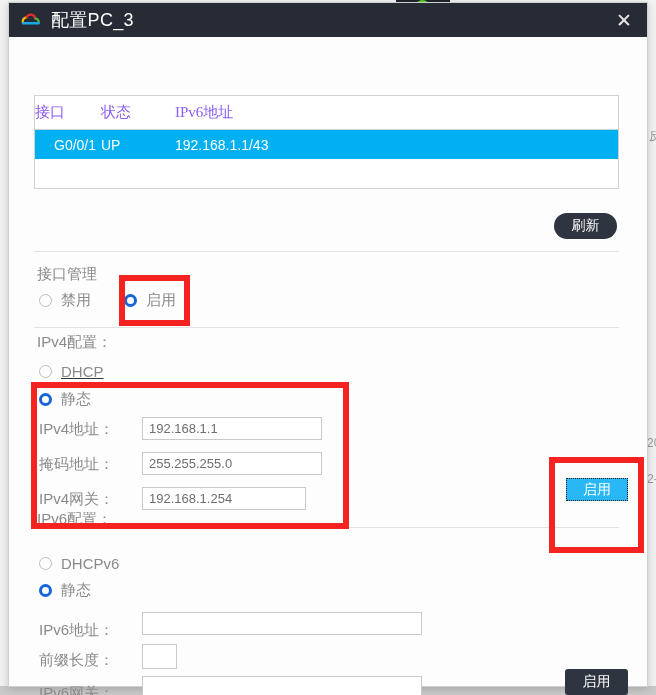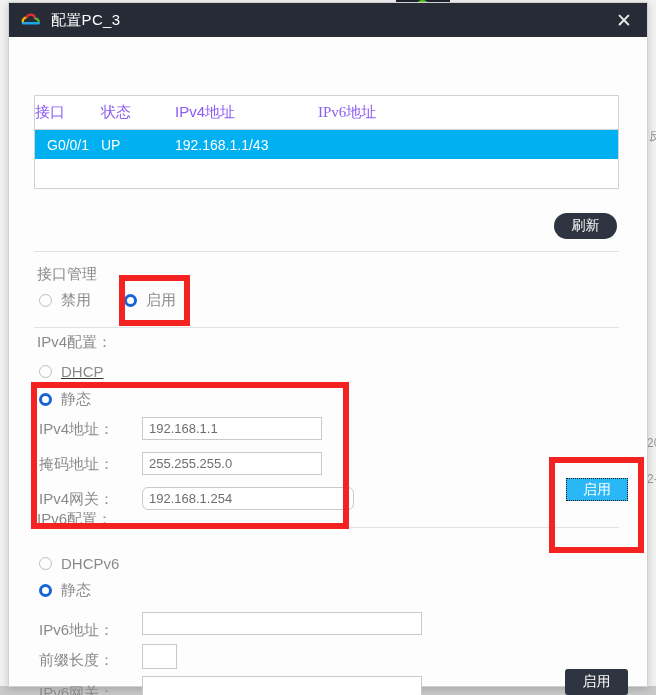--- a/index.html
+++ b/index.html
@@ -81,21 +81,21 @@
     box-sizing: border-box;
   }
   #title-cloud-icon {
     width: 22px;
     height: 18px;
     margin-right: 9px;
     flex: 0 0 auto;
   }
   #dialog-title {
     color: #ffffff;
-    font-size: 15px;
+    font-size: 18px;
     letter-spacing: 0.3px;
     flex: 1 1 auto;
   }
   #close-button {
     width: 26px;
     height: 26px;
     display: flex;
     align-items: center;
     justify-content: center;
     color: #e8e8e8;
@@ -125,21 +125,21 @@
   #table-header {
     display: flex;
     height: 33px;
     align-items: center;
     border-bottom: 1px solid #d2d2d2;
     background: #ffffff;
     color: #8b5cf6;
     font-size: 15px;
   }
   #table-header .th { padding-left: 0; }
-  .col-intf  { width: 66px; padding-left: 12px; box-sizing: border-box; }
+  .col-intf  { width: 66px; padding-left: 19px; box-sizing: border-box; }
   .col-state { width: 74px; box-sizing: border-box; }
   .col-ipv4  { width: 143px; box-sizing: border-box; }
   .col-ipv6  { flex: 1 1 auto; box-sizing: border-box; font-family: Liberation Serif, serif; }
 
   .table-row {
     display: flex;
     height: 29px;
     align-items: center;
     font-size: 14px;
     color: #4a4a4a;
@@ -240,21 +240,21 @@
     box-sizing: border-box;
     font-family: inherit;
     outline: none;
   }
 
   #label-ipv4-addr { left: 30px; top: 383px; }
   #input-ipv4-addr { left: 133px; top: 380px; width: 180px; }
   #label-ipv4-mask { left: 30px; top: 418px; }
   #input-ipv4-mask { left: 133px; top: 415px; width: 180px; }
   #label-ipv4-gw   { left: 30px; top: 453px; }
-  #input-ipv4-gw   { left: 133px; top: 450px; width: 212px; border-radius: 6px; }
+  #input-ipv4-gw   { left: 133px; top: 450px; width: 164px; }
 
   #label-ipv6-addr { left: 30px; top: 584px; text-align: right; }
   #input-ipv6-addr { left: 133px; top: 575px; width: 280px; }
   #label-ipv6-plen { left: 30px; top: 614px; }
   #input-ipv6-plen { left: 133px; top: 607px; width: 35px; height: 25px; }
   #label-ipv6-gw   { left: 30px; top: 647px; }
   #input-ipv6-gw   { left: 133px; top: 639px; width: 280px; }
 
   
   #apply-button-ipv4 {
@@ -324,21 +324,20 @@
     <div id="dialog-title">配置PC_3</div>
     <div id="close-button">✕</div>
   </div>
 
   <div id="dialog-body">
 
     <div id="interface-table">
       <div id="table-header">
         <div class="th col-intf">接口</div>
         <div class="th col-state">状态</div>
-        <div class="th col-ipv4">IPv4地址</div>
         <div class="th col-ipv6">IPv6地址</div>
       </div>
       <div class="table-row selected">
         <div class="col-intf">G0/0/1</div>
         <div class="col-state">UP</div>
         <div class="col-ipv4">192.168.1.1/43</div>
         <div class="col-ipv6"></div>
       </div>
       <div class="table-row empty"></div>
     </div>

